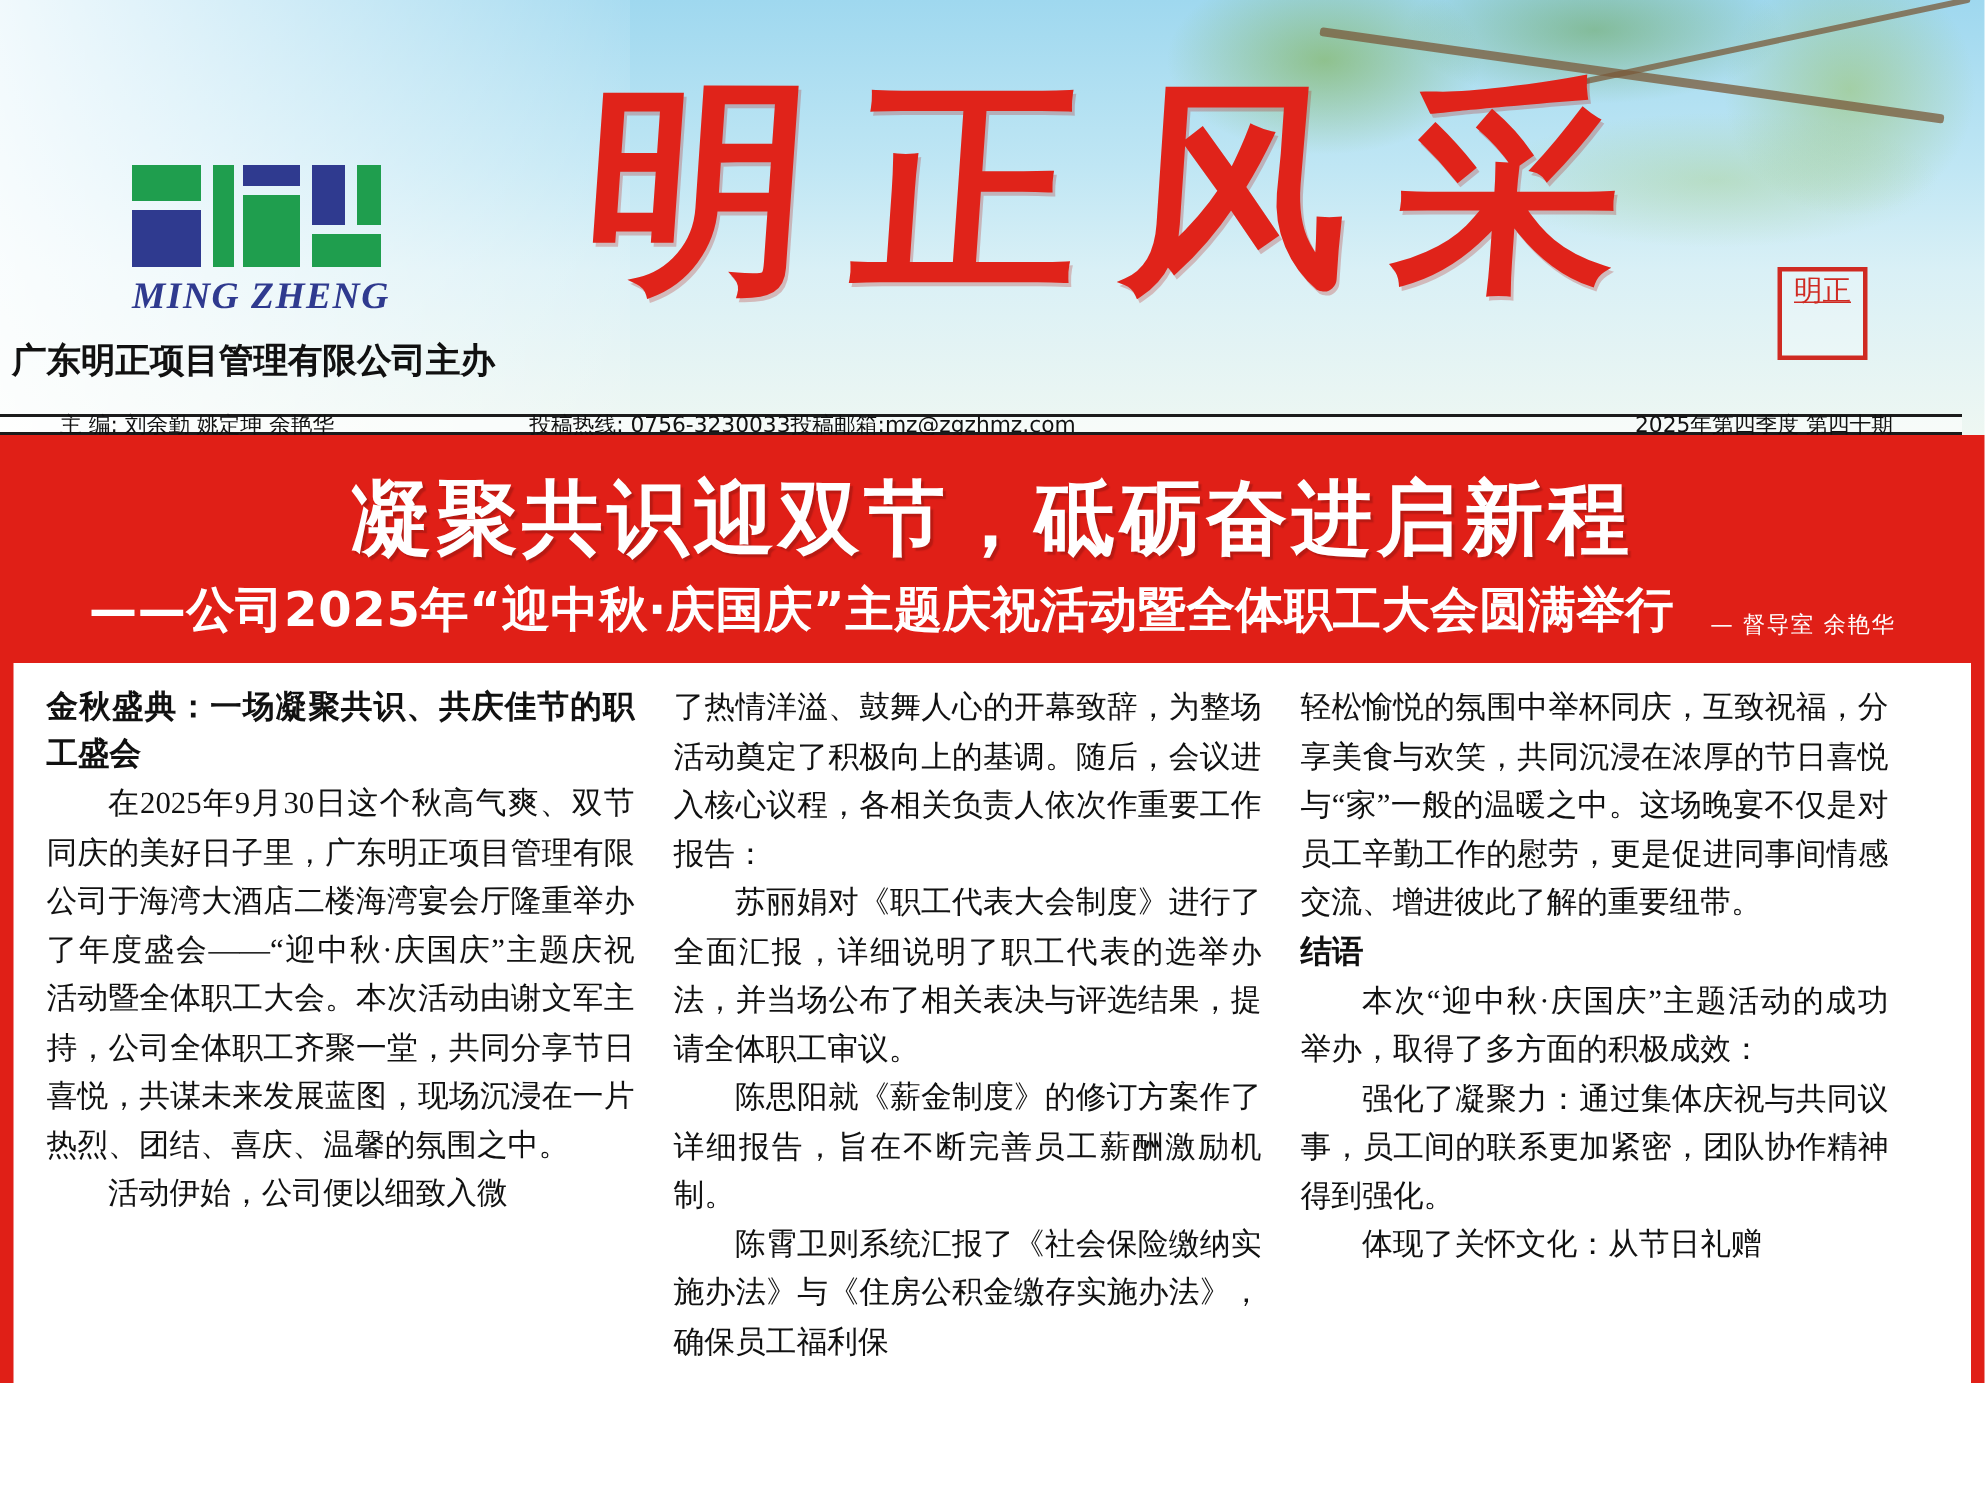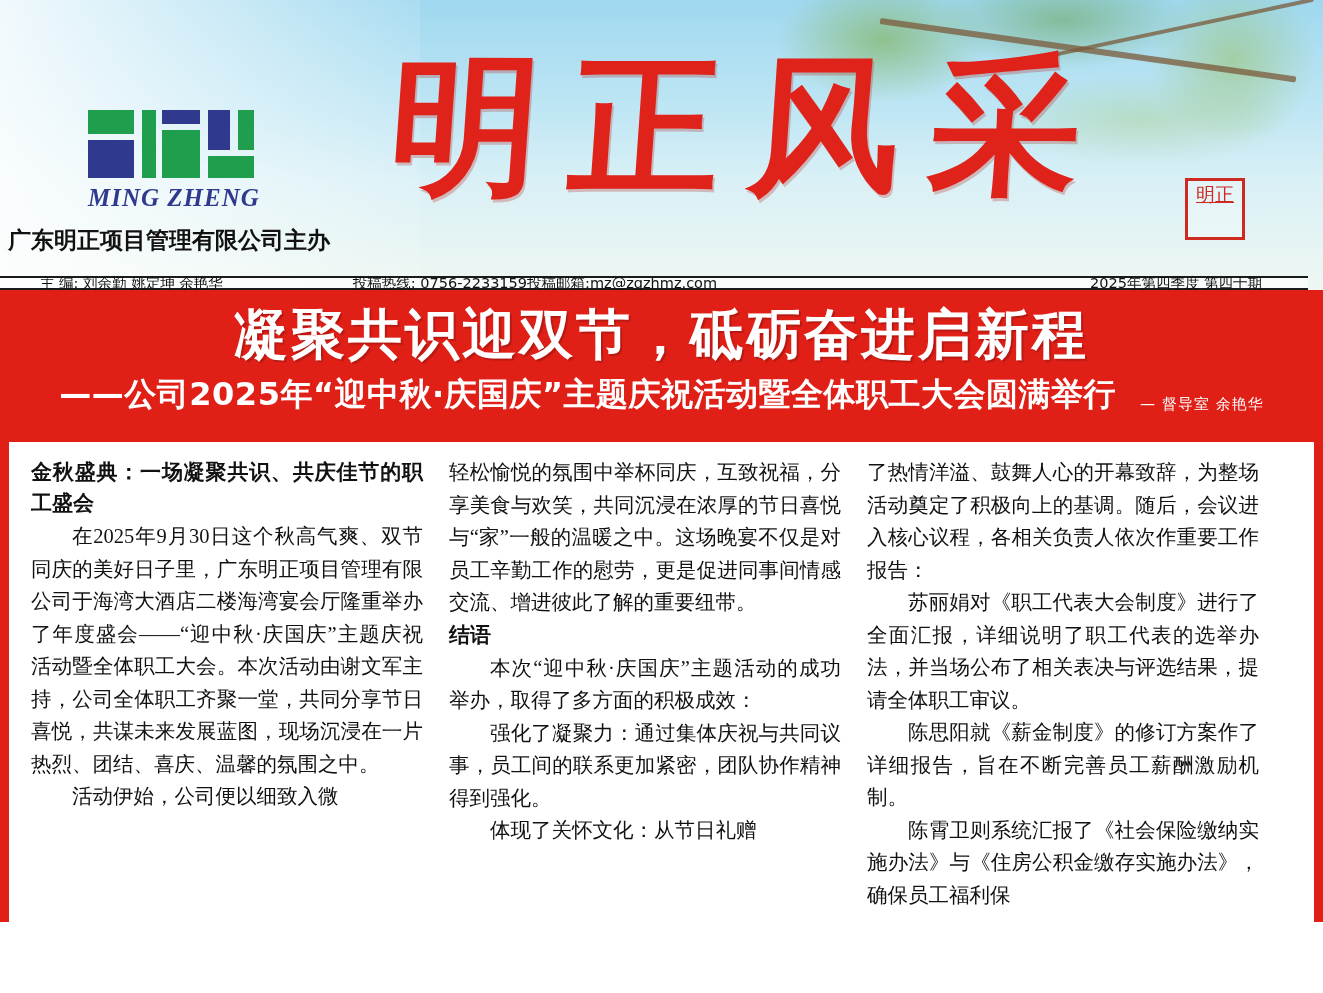--- a/index.html
+++ b/index.html
@@ -126,21 +126,21 @@
   .info-bar .i2 { margin-left: 130px; }
   .info-bar .i3 { }
   .info-bar .i4 { margin-left: auto; margin-right: 46px; text-align: right; }
 
   
   .headline-band {
     position: relative;
     height: 152px;
     background: #e01f17;
     color: #ffffff;
-    padding-top: 13px;
+    padding-top: 25px;
   }
   .headline-main {
     text-align: center;
     font-family: "Liberation Sans", sans-serif;
     font-weight: 700;
     font-size: 54px;
     line-height: 62px;
     letter-spacing: 3px;
     text-shadow: 2px 2px 1px rgba(0,0,0,0.18);
   }
@@ -217,50 +217,50 @@
     </div>
     <div class="logo-text">MING ZHENG</div>
   </div>
 
   <div class="paper-title">明正风采</div>
   <div class="seal">明正</div>
   <div class="sponsor">广东明正项目管理有限公司主办</div>
 
   <div class="info-bar">
     <span class="i1">主 编: 刘余勤 姚定坤 余艳华</span>
-    <span class="i2">投稿热线: 0756-2233159</span>
+    <span class="i2">投稿热线: 0756-3230033</span>
     <span class="i3">投稿邮箱:mz@zgzhmz.com</span>
     <span class="i4">2025年第四季度 第四十期</span>
   </div>
 </div>
 
 <div class="headline-band">
   <div class="headline-main">凝聚共识迎双节，砥砺奋进启新程</div>
   <div class="headline-sub-row">
     <div class="headline-sub">——公司2025年“迎中秋·庆国庆”主题庆祝活动暨全体职工大会圆满举行</div>
     <div class="byline">— 督导室  余艳华</div>
   </div>
 </div>
 
 <div class="body-wrap">
 
   <div class="col">
     <h3>金秋盛典：一场凝聚共识、共庆佳节的职工盛会</h3>
     <p>在2025年9月30日这个秋高气爽、双节同庆的美好日子里，广东明正项目管理有限公司于海湾大酒店二楼海湾宴会厅隆重举办了年度盛会——“迎中秋·庆国庆”主题庆祝活动暨全体职工大会。本次活动由谢文军主持，公司全体职工齐聚一堂，共同分享节日喜悦，共谋未来发展蓝图，现场沉浸在一片热烈、团结、喜庆、温馨的氛围之中。</p>
     <p>活动伊始，公司便以细致入微</p>
+  </div>
+
+  <div class="col">
+    <p style="text-indent:0">了热情洋溢、鼓舞人心的开幕致辞，为整场活动奠定了积极向上的基调。随后，会议进入核心议程，各相关负责人依次作重要工作报告：</p>
+    <p>苏丽娟对《职工代表大会制度》进行了全面汇报，详细说明了职工代表的选举办法，并当场公布了相关表决与评选结果，提请全体职工审议。</p>
+    <p>陈思阳就《薪金制度》的修订方案作了详细报告，旨在不断完善员工薪酬激励机制。</p>
+    <p>陈霄卫则系统汇报了《社会保险缴纳实施办法》与《住房公积金缴存实施办法》，确保员工福利保</p>
   </div>
 
   <div class="col">
     <p style="text-indent:0">轻松愉悦的氛围中举杯同庆，互致祝福，分享美食与欢笑，共同沉浸在浓厚的节日喜悦与“家”一般的温暖之中。这场晚宴不仅是对员工辛勤工作的慰劳，更是促进同事间情感交流、增进彼此了解的重要纽带。</p>
     <h3 class="sp">结语</h3>
     <p>本次“迎中秋·庆国庆”主题活动的成功举办，取得了多方面的积极成效：</p>
     <p>强化了凝聚力：通过集体庆祝与共同议事，员工间的联系更加紧密，团队协作精神得到强化。</p>
     <p>体现了关怀文化：从节日礼赠</p>
   </div>
 
-  <div class="col">
-    <p style="text-indent:0">了热情洋溢、鼓舞人心的开幕致辞，为整场活动奠定了积极向上的基调。随后，会议进入核心议程，各相关负责人依次作重要工作报告：</p>
-    <p>苏丽娟对《职工代表大会制度》进行了全面汇报，详细说明了职工代表的选举办法，并当场公布了相关表决与评选结果，提请全体职工审议。</p>
-    <p>陈思阳就《薪金制度》的修订方案作了详细报告，旨在不断完善员工薪酬激励机制。</p>
-    <p>陈霄卫则系统汇报了《社会保险缴纳实施办法》与《住房公积金缴存实施办法》，确保员工福利保</p>
-  </div>
-
 </div>
 
 </body></html>

